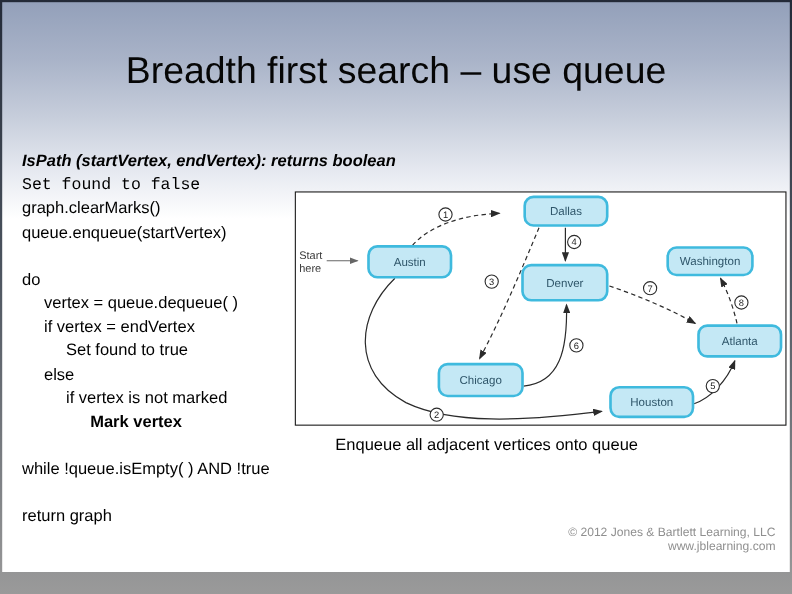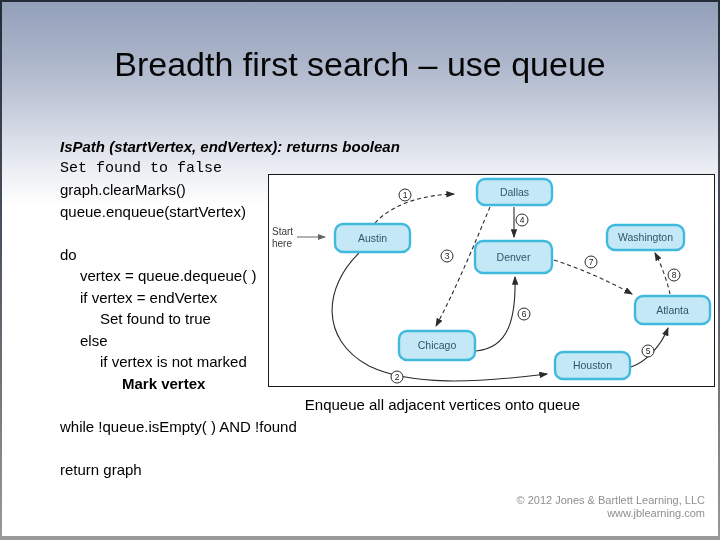--- a/index.html
+++ b/index.html
@@ -1,24 +1,24 @@
 <!DOCTYPE html>
 <html><head>
 <meta charset="utf-8">
 <style>
   html,body{margin:0;padding:0;background:#fff;}
-  .frame{width:720px;height:540px;box-sizing:border-box;padding:2px 2px 4px 2px;
+  .frame{width:720px;height:540px;box-sizing:border-box;padding:2px 2px 20px 2px;
          background:linear-gradient(180deg,#232a38 0%,#4c545f 45%,#9a9a9a 100%);position:relative;}
   .slide{width:100%;height:100%;position:relative;overflow:hidden;
          background:linear-gradient(180deg,#93a0ba 0%,#a9b3c8 10%,#c6cddb 20%,#e7eaf1 30%,#ffffff 38%,#ffffff 100%);}
   .title{position:absolute;top:42px;left:0;width:100%;text-align:center;margin:0;
          font:400 34px/40px "Liberation Sans",sans-serif;color:#060606;}
   .code{position:absolute;left:18px;top:134px;width:560px;
         font:400 15px/21.5px "Liberation Sans",sans-serif;color:#000;}
-  .code-line{white-space:pre;min-height:21.5px;margin-left:40px;}
+  .code-line{white-space:pre;min-height:21.5px;}
   .code-line.heading{font-weight:bold;font-style:italic;}
   .figure{position:absolute;left:266px;top:172px;width:445px;height:211px;
           background:#ffffff;border:1px solid #1a1a1a;}
   .figure svg{display:block;}
   .figure svg text{font-family:"Liberation Sans",sans-serif;}
   .footer{position:absolute;right:13px;bottom:16px;text-align:right;
           font:400 11px/13px "Liberation Sans",sans-serif;color:#8f8f8f;}
 </style>
 </head>
 <body>
@@ -35,21 +35,21 @@
         <div class="code-line" style="padding-left: 0px;">queue.enqueue(startVertex)</div>
         <div class="code-line" style="padding-left: 0px;">&nbsp;</div>
         <div class="code-line" style="padding-left: 0px;">do</div>
         <div class="code-line" style="padding-left: 20px;">vertex = queue.dequeue( )</div>
         <div class="code-line" style="padding-left: 20px;">if vertex = endVertex</div>
         <div class="code-line" style="padding-left: 40px;">Set found to true</div>
         <div class="code-line" style="padding-left: 20px;">else</div>
         <div class="code-line" style="padding-left: 40px;">if vertex is not marked</div>
         <div class="code-line" style="padding-left: 62px; font-weight: bold;">Mark vertex</div>
         <div class="code-line" style="padding-left: 62px; text-align: right;">Enqueue all adjacent vertices onto queue</div>
-        <div class="code-line" style="padding-left: 0px;">while !queue.isEmpty( ) AND !found</div>
+        <div class="code-line" style="padding-left: 0px;">while !queue.isEmpty( ) AND !true</div>
         <div class="code-line" style="padding-left: 0px;">&nbsp;</div>
         <div class="code-line" style="padding-left: 0px;">return graph</div>
       </div>
 
     <div class="figure">
       <svg id="diagram-svg" width="445" height="211" viewBox="0 0 445 211">
           <defs>
             <marker id="arr" viewBox="0 0 8 6" refX="7" refY="3" markerWidth="8" markerHeight="6" orient="auto">
               <path d="M0,0 L8,3 L0,6 Z" fill="#2b2b2b"></path>
             </marker>

